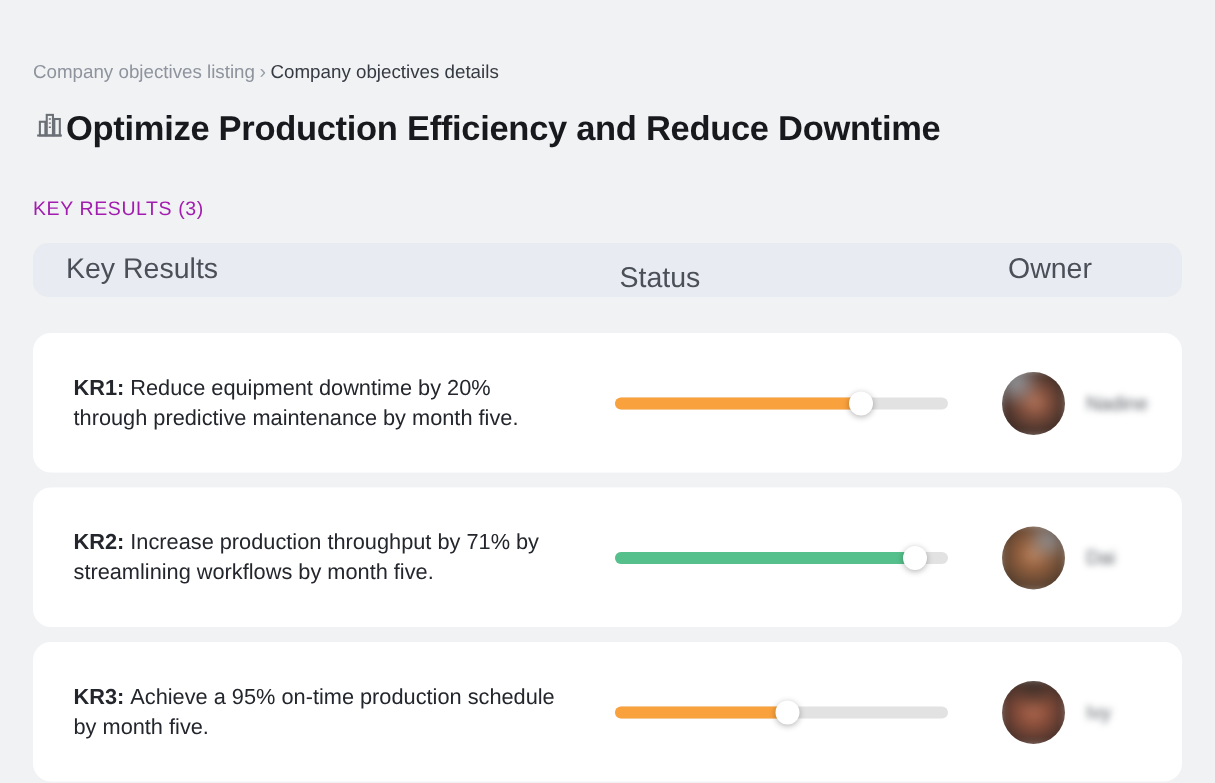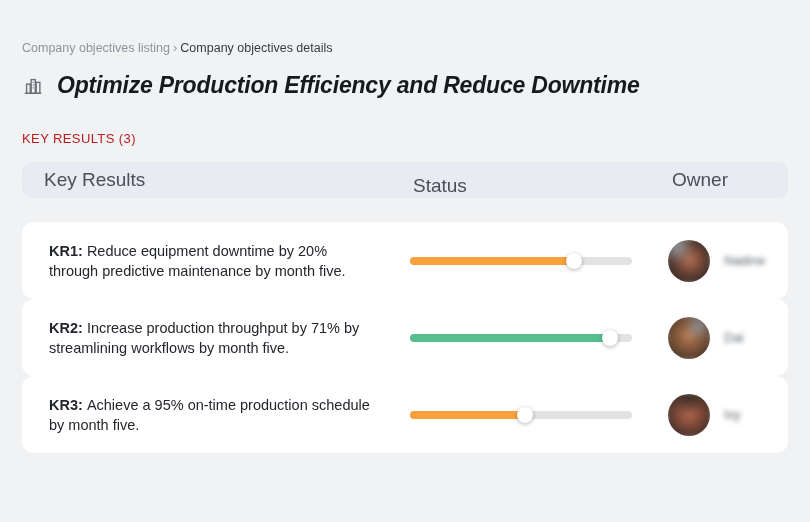--- a/index.html
+++ b/index.html
@@ -20,37 +20,35 @@
     font-size: 12.5px;
   }
   .crumb-muted { color: #8E939D; cursor: pointer; }
   .crumb-sep { color: #9AA0A8; font-size: 13px; }
   .crumb-current { color: #363A42; }
 
   
   .title-row {
     margin-top: 17px;
     display: flex;
-    align-items: center;
-    gap: 13px;
-    font-style: italic;
+    align-items: flex-start;
   }
   .title-icon { width: 22px; height: 22px; flex: 0 0 auto; }
   h1 {
     font-size: 23px;
     font-weight: 700;
     letter-spacing: -0.2px;
     color: #17191D;
   }
 
   
   .section-label {
     margin-top: 32px;
     font-size: 13px;
-    color: #b91c1c;
+    color: #a21caf;
     letter-spacing: 0.4px;
   }
 
   
   .grid-cols {
     display: grid;
     grid-template-columns: 386px 242px 1fr;
     align-items: center;
   }
   .table-header {
@@ -60,23 +58,24 @@
     border-radius: 10px;
     font-size: 19px;
     color: #4A4F58;
   }
   .th-key { padding-left: 22px; }
   .th-status { padding-left: 5px; margin-top: 12px; }
   .th-owner { padding-left: 22px; }
 
   .rows { margin-top: 24px; }
   .card {
-    height: 77px;
+    height: 93px;
     background: #FFFFFF;
     border-radius: 12px;
+    margin-bottom: 10px;
   }
   .kr-text {
     padding-left: 27px;
     padding-right: 34px;
     font-size: 14.5px;
     line-height: 20px;
     color: #23262C;
   }
   .kr-label { font-weight: 700; }
 

